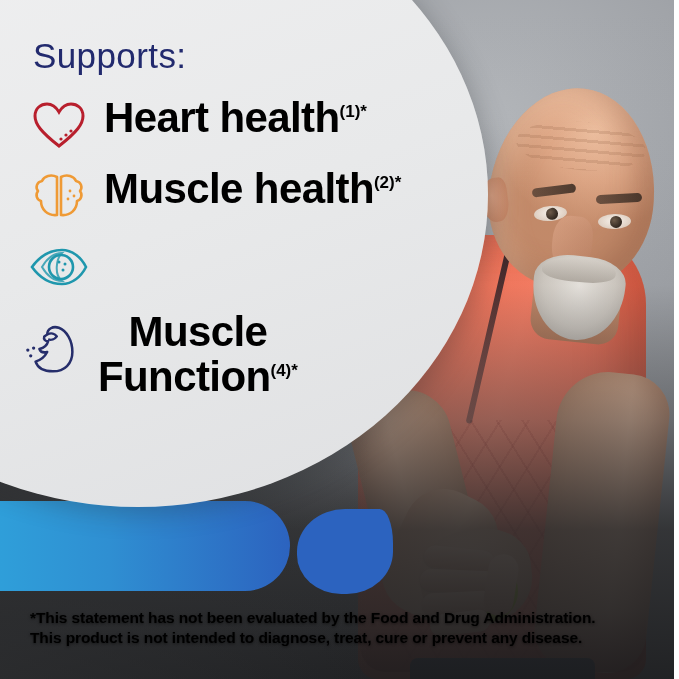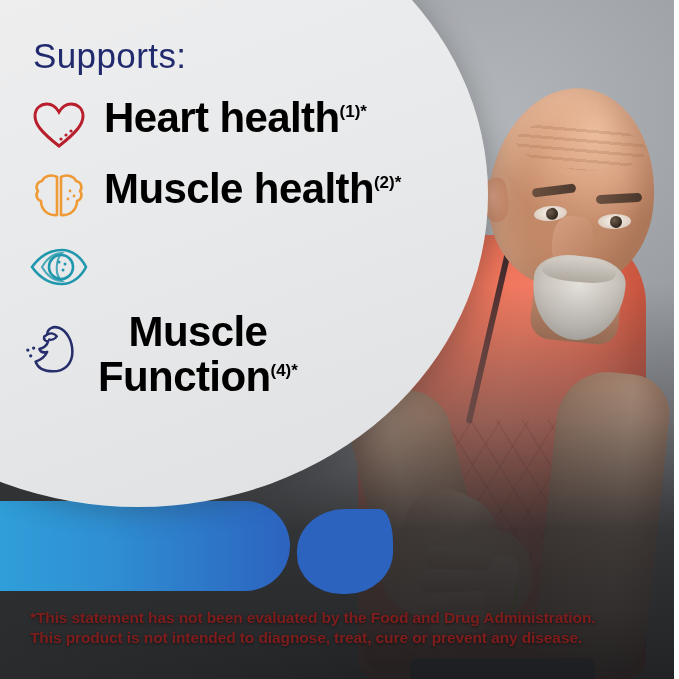--- a/index.html
+++ b/index.html
@@ -275,21 +275,21 @@
     width: 96px; height: 85px;
     background: #2c63bf;
     border-radius: 50% 14% 48% 46% / 50% 40% 50% 46%;
   }
 
   
   .disclaimer {
     position: absolute;
     left: 30px; top: 608px;
     width: 620px;
-    color: #7f1d1d;
+    color: #000000;
     font-size: 15.5px;
     font-weight: 700;
     line-height: 1.32;
     letter-spacing: -0.1px;
     text-shadow: 0 1px 3px rgba(0,0,0,0.55);
     white-space: pre-line;
   }
 </style>
 </head>
 <body>

